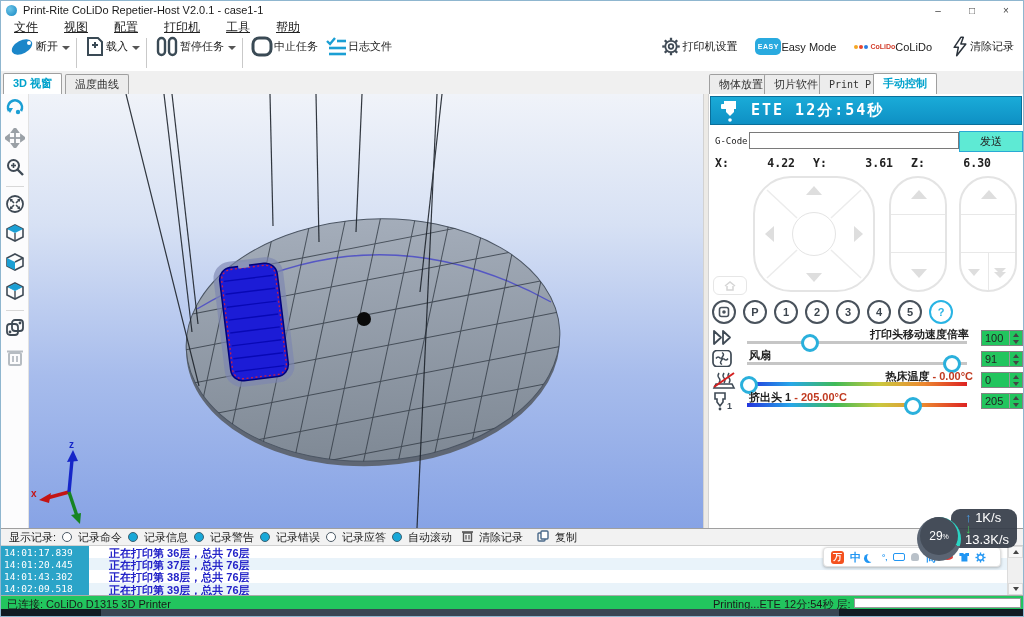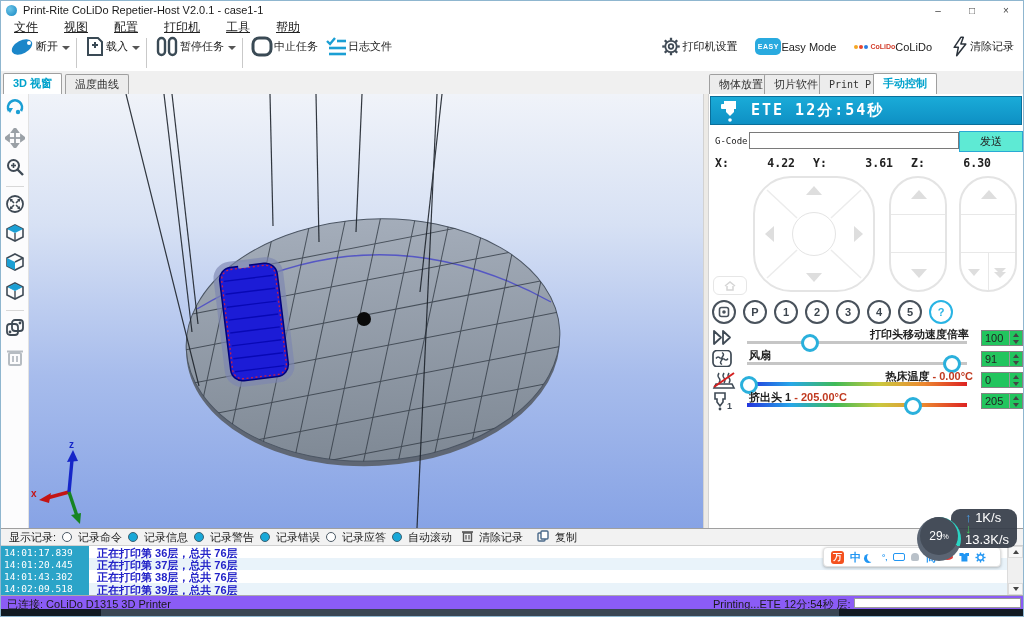--- a/index.html
+++ b/index.html
@@ -84,25 +84,25 @@
   .sb-up{width:0;height:0;border-left:3px solid transparent;border-right:3px solid transparent;border-bottom:4px solid #444;}
   .sb-dn{width:0;height:0;border-left:3px solid transparent;border-right:3px solid transparent;border-top:4px solid #444;}
   
   .logbar{position:absolute;top:527px;left:0;right:0;height:18px;background:#f2f2f2;border-top:1px solid #9f9f9f;border-bottom:1px solid #d0d0d0;display:flex;align-items:center;padding-left:8px;gap:6px;box-sizing:border-box;font-size:11px;}
   .radio{width:10px;height:10px;border:1.5px solid #4c5a66;border-radius:50%;background:#fff;box-sizing:border-box;}
   .radio.on{background:#18a8d8;border-color:#3b6273;}
   .logrows{position:absolute;top:545px;left:0;right:0;height:49px;background:#fff;}
   .lrow{display:flex;height:12.2px;}
   .lrow:nth-child(even){background:#e9f3fa;}
   .ltime{width:88px;background:#2ba4c8;color:#fff;font-family:"DejaVu Sans Mono",monospace;font-size:9.5px;height:100%;display:flex;align-items:center;padding-left:3px;box-sizing:border-box;}
-  .lmsg{padding-left:8px;color:#2323c8;font-weight:bold;font-size:11px;}
+  .lmsg{padding-left:20px;color:#2323c8;font-weight:bold;font-size:11px;}
   .vscroll{position:absolute;right:0;top:545px;width:16px;height:49px;background:#f0f0f0;border-left:1px solid #dcdcdc;box-sizing:border-box;}
   .sarr{position:absolute;left:0;right:0;height:12px;display:flex;align-items:center;justify-content:center;background:#f7f7f7;border:1px solid #dcdcdc;box-sizing:border-box;}
   
-  .statusbar{position:absolute;top:594px;left:0;right:0;height:14px;background:#8b5cf6;border-top:1px solid #ababab;font-size:11px;color:#1a1a1a;padding-left:8px;}
+  .statusbar{position:absolute;top:594px;left:0;right:0;height:14px;background:#22c55e;border-top:1px solid #ababab;font-size:11px;color:#1a1a1a;padding-left:8px;}
   .st-left{position:absolute;left:6px;top:1px;}
   .st-center{position:absolute;left:372px;top:1px;}
   .st-right{position:absolute;left:712px;top:1px;}
   .pbar{position:absolute;left:853px;top:2px;width:167px;height:10px;border:1px solid #9a9a9a;background:#fff;box-sizing:border-box;}
   .pfill{height:100%;background:#29b2d8;}
   
   .taskbar{position:absolute;top:608px;left:0;right:0;height:9px;background:#121a22;}
   .taskseg{position:absolute;left:100px;width:738px;top:0;bottom:0;background:#3a4653;}
   
   .netov{position:absolute;left:916px;top:504px;z-index:60;}

